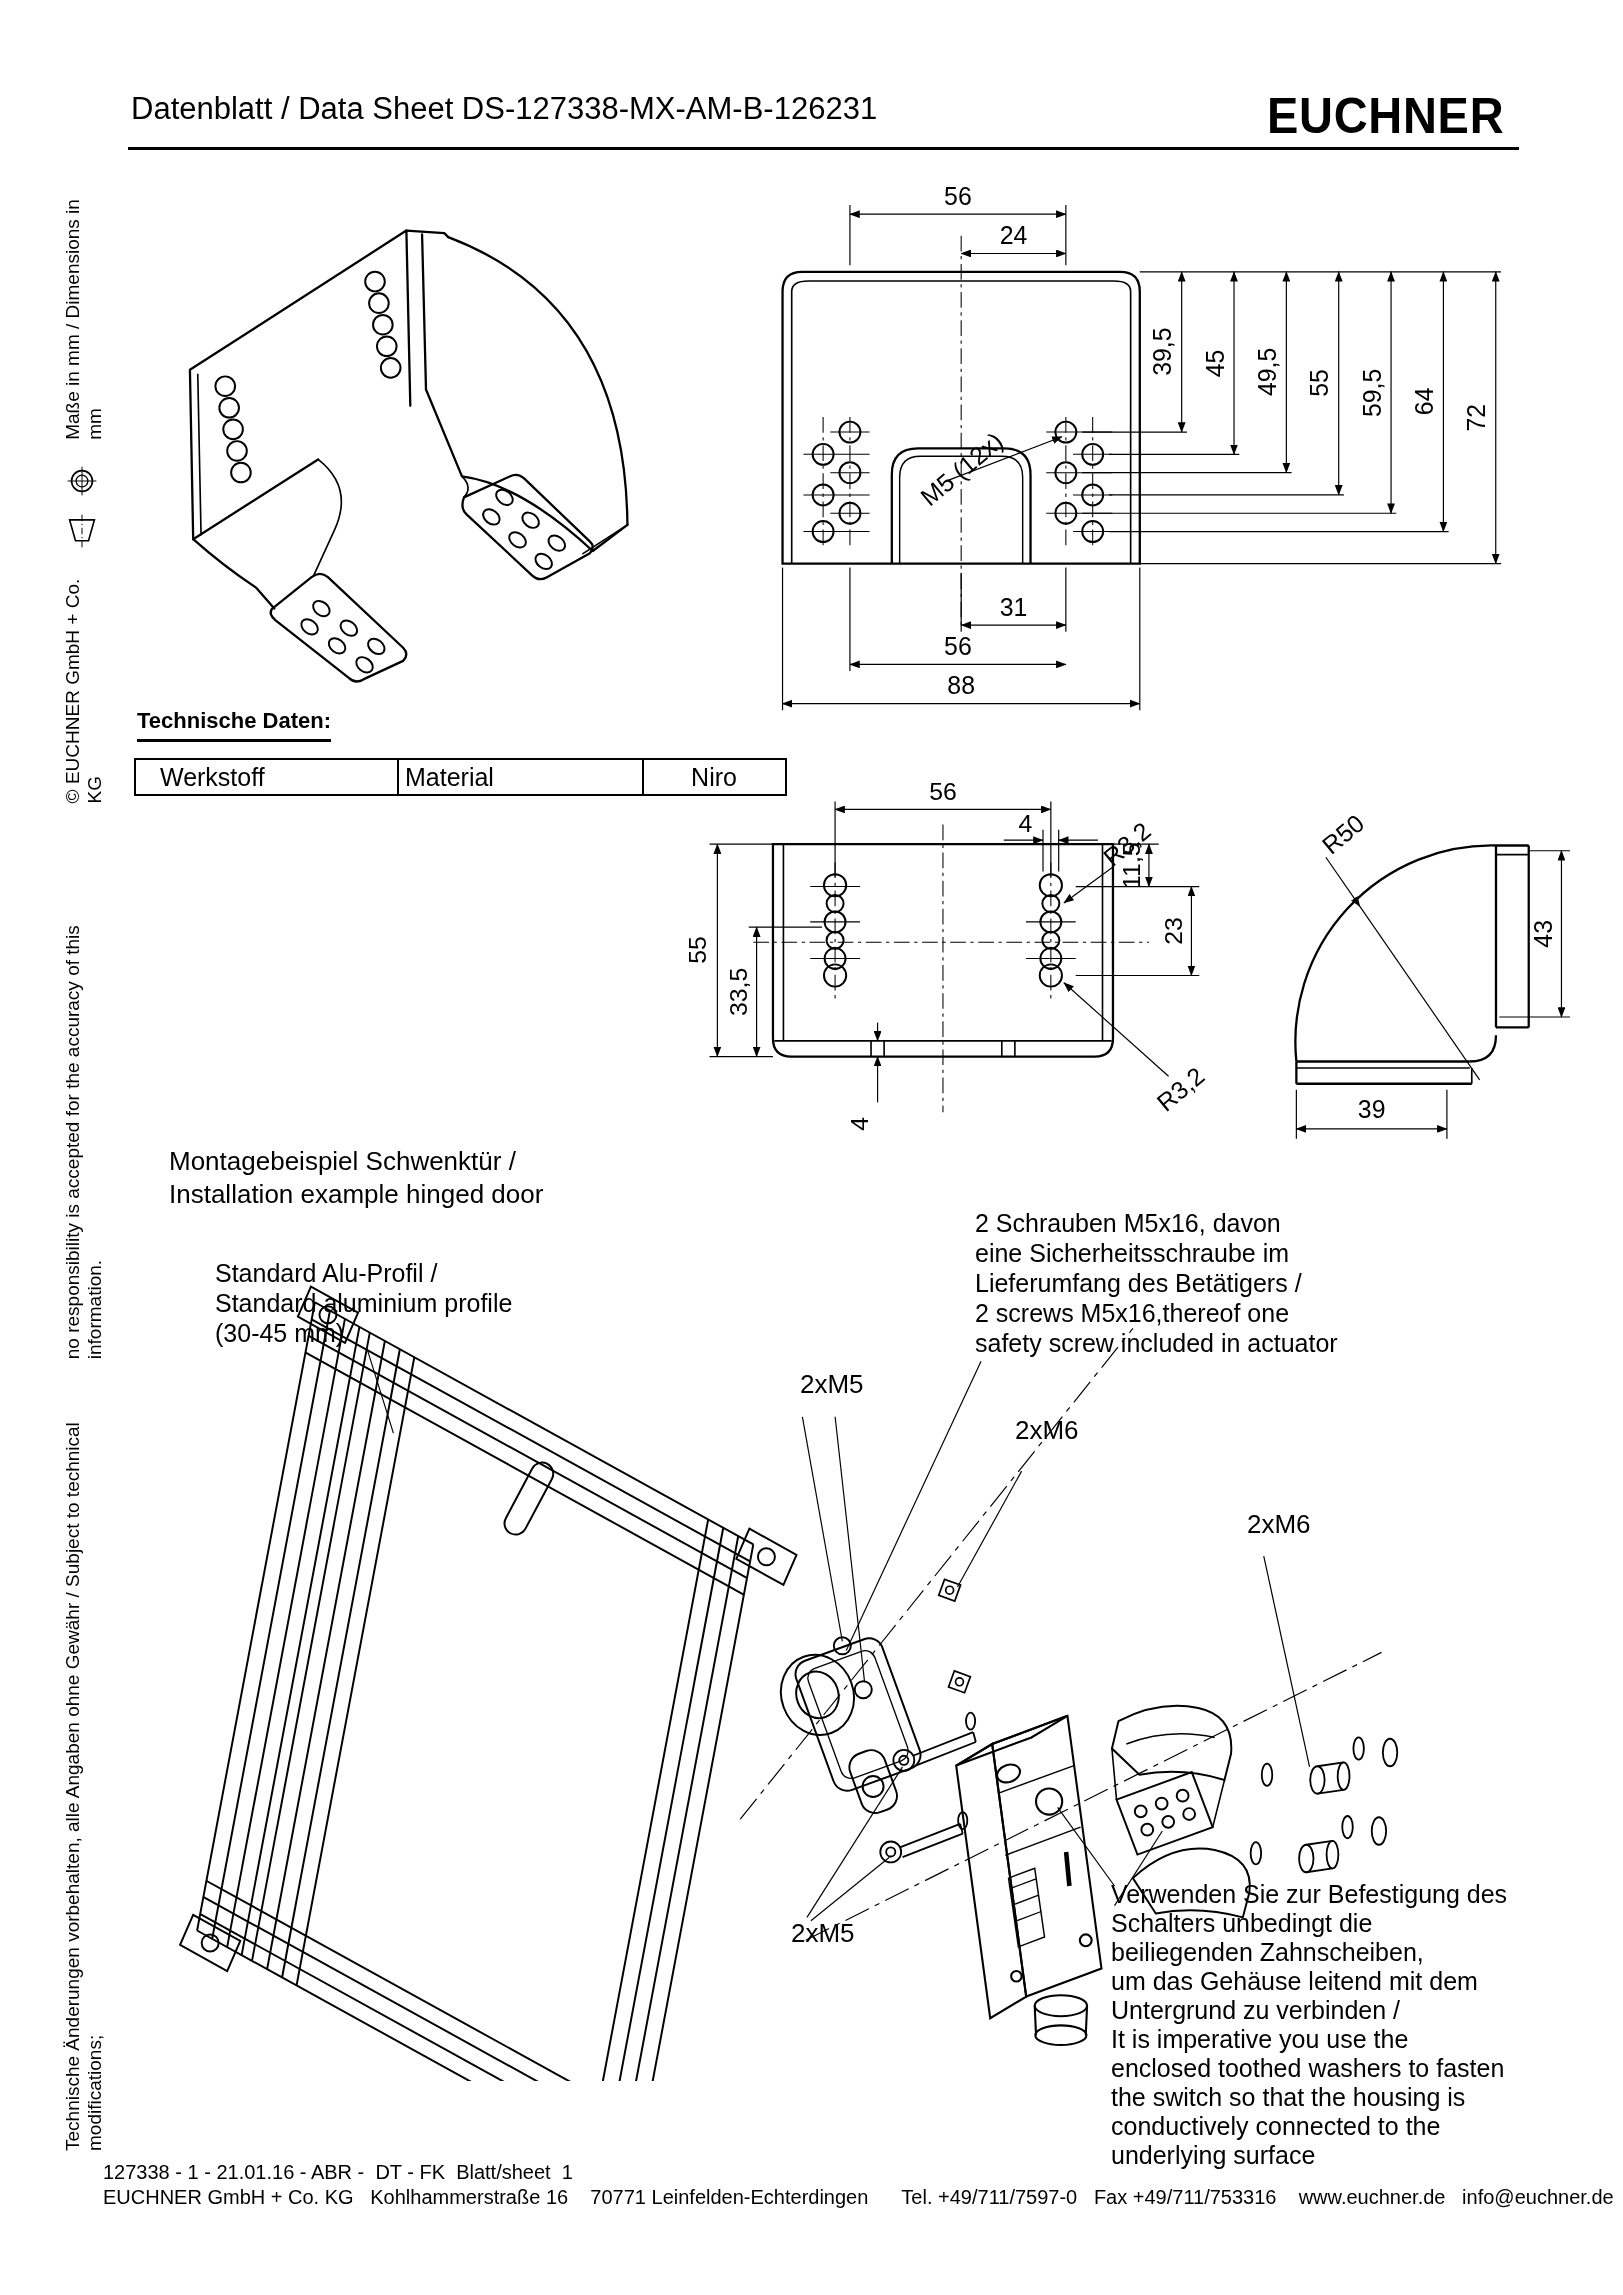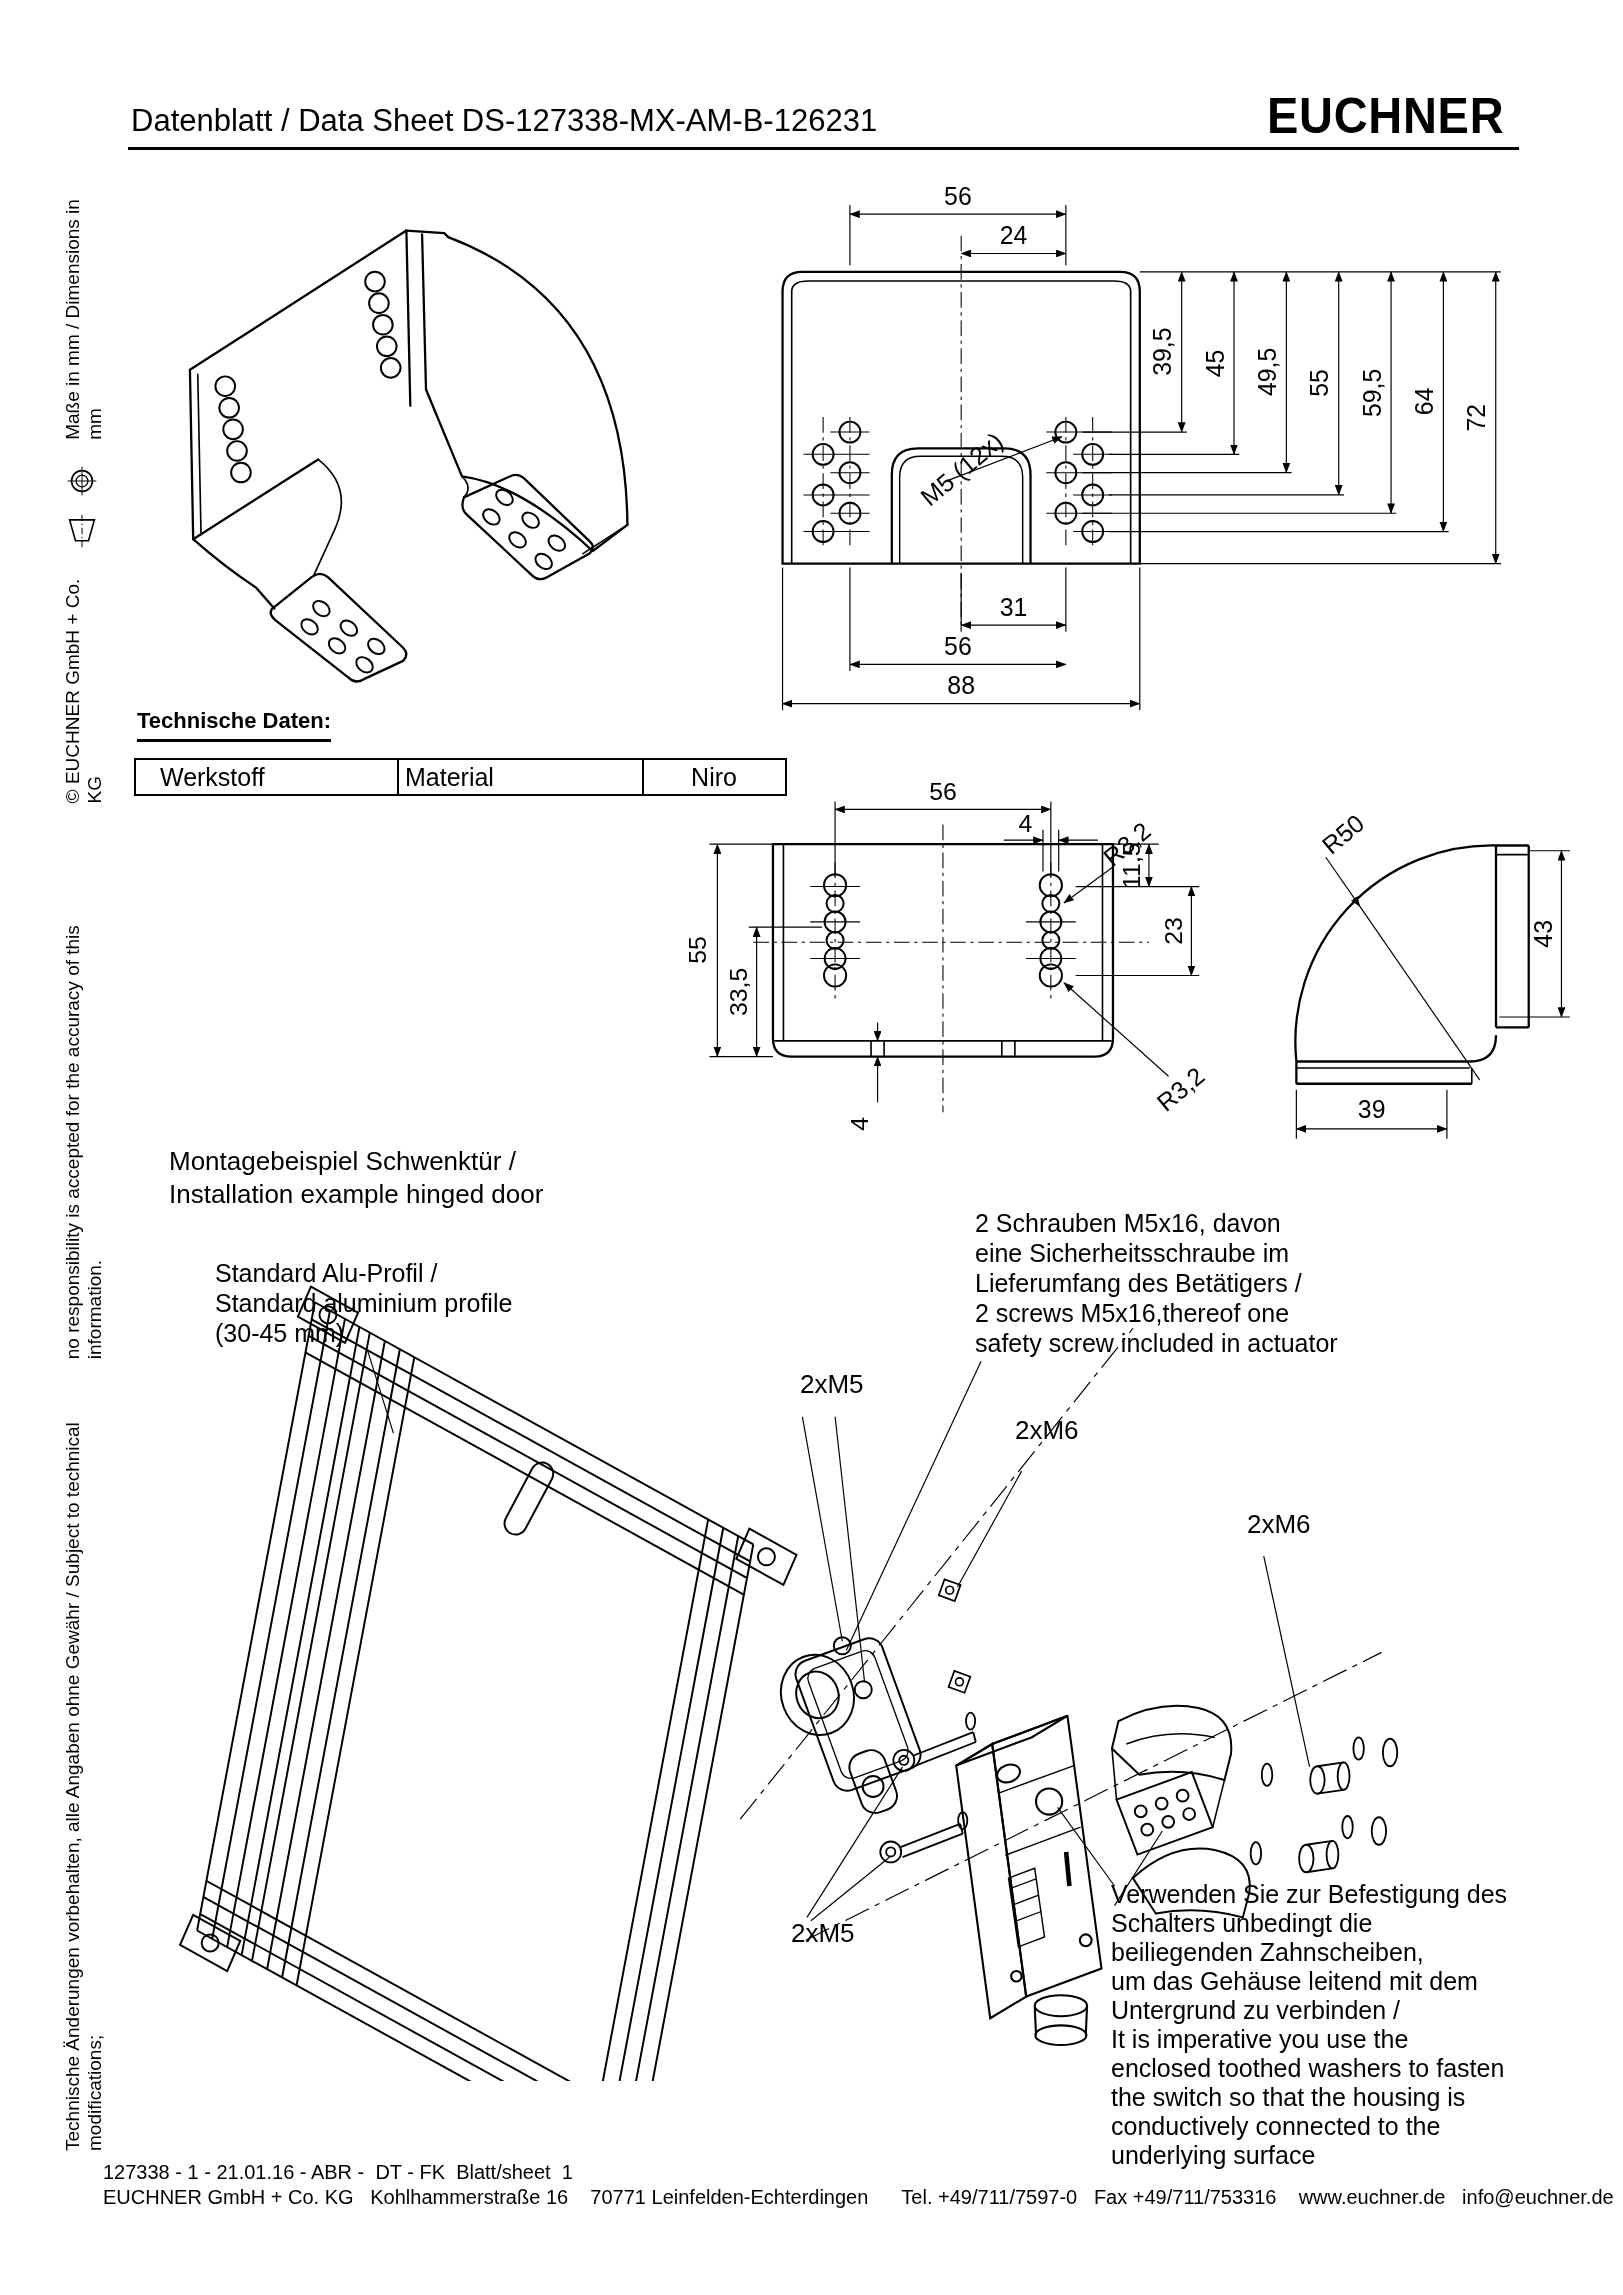--- a/index.html
+++ b/index.html
@@ -18,21 +18,21 @@
   table.tech { border-collapse:collapse; }
   table.tech td { border:2px solid #000; font-size:25px; height:34px; padding:0 6.5px; }
   .note { font-size:25px; line-height:30px; white-space:pre-line; }
   .small-label { font-size:26px; }
   #sidebar-strip { display:flex; align-items:center; font-size:19px; transform-origin:0 0; transform:rotate(-90deg); width:1957px; height:30px; }
   #footer-line1, #footer-line2 { font-size:20px; white-space:pre;margin-left:8px; }
 </style>
 </head>
 <body>
 
-<div class="abs" id="hdr-title" style="left:131px; top:103px;text-align:center;">Datenblatt / Data Sheet  DS-127338-MX-AM-B-126231</div>
+<div class="abs" id="hdr-title" style="left:131px; top:91px;text-align:center;">Datenblatt / Data Sheet  DS-127338-MX-AM-B-126231</div>
 <div class="abs" id="logo" style="left:1267px; top:90px;">EUCHNER</div>
 <div class="abs rule" style="left:128px; top:147px; width:1391px; height:3.3px;"></div>
 
 <div class="abs" id="sidebar-strip" style="left:69px; top:2151px;">
   <span style="margin-right:39px;">Technische Änderungen vorbehalten, alle Angaben ohne Gewähr / Subject to technical modifications;</span>
   <span style="margin-right:79px;">no responsibility is accepted for the accuracy of this information.</span>
   <span style="margin-right:26px;">© EUCHNER GmbH + Co. KG</span>
   <span style="margin-right:15.7px;">
     <svg width="38" height="30" viewBox="0 0 58 46">
       <polygon points="46,4 46,42 14,33 14,13" fill="none" stroke="#000" stroke-width="2.5"></polygon>

